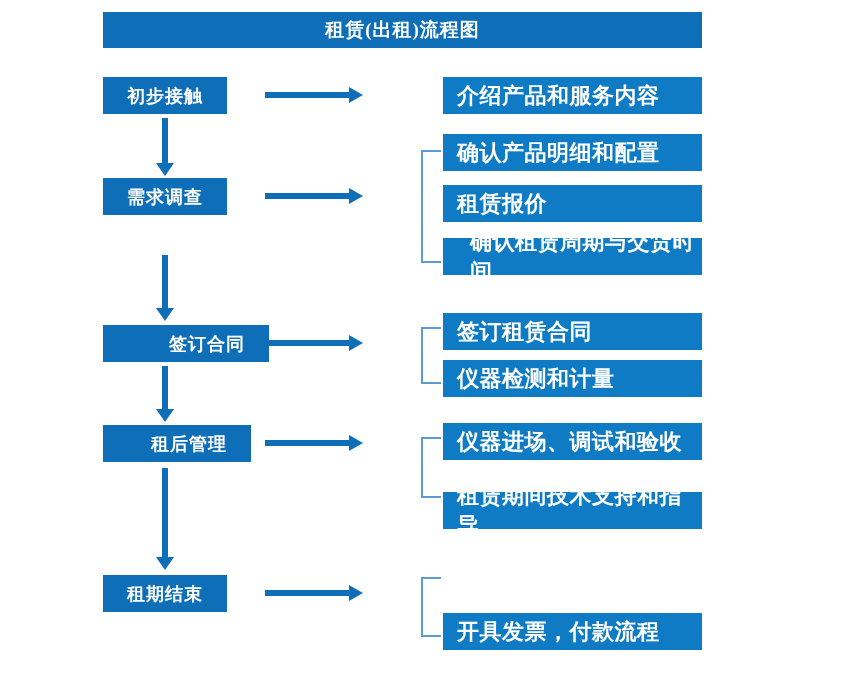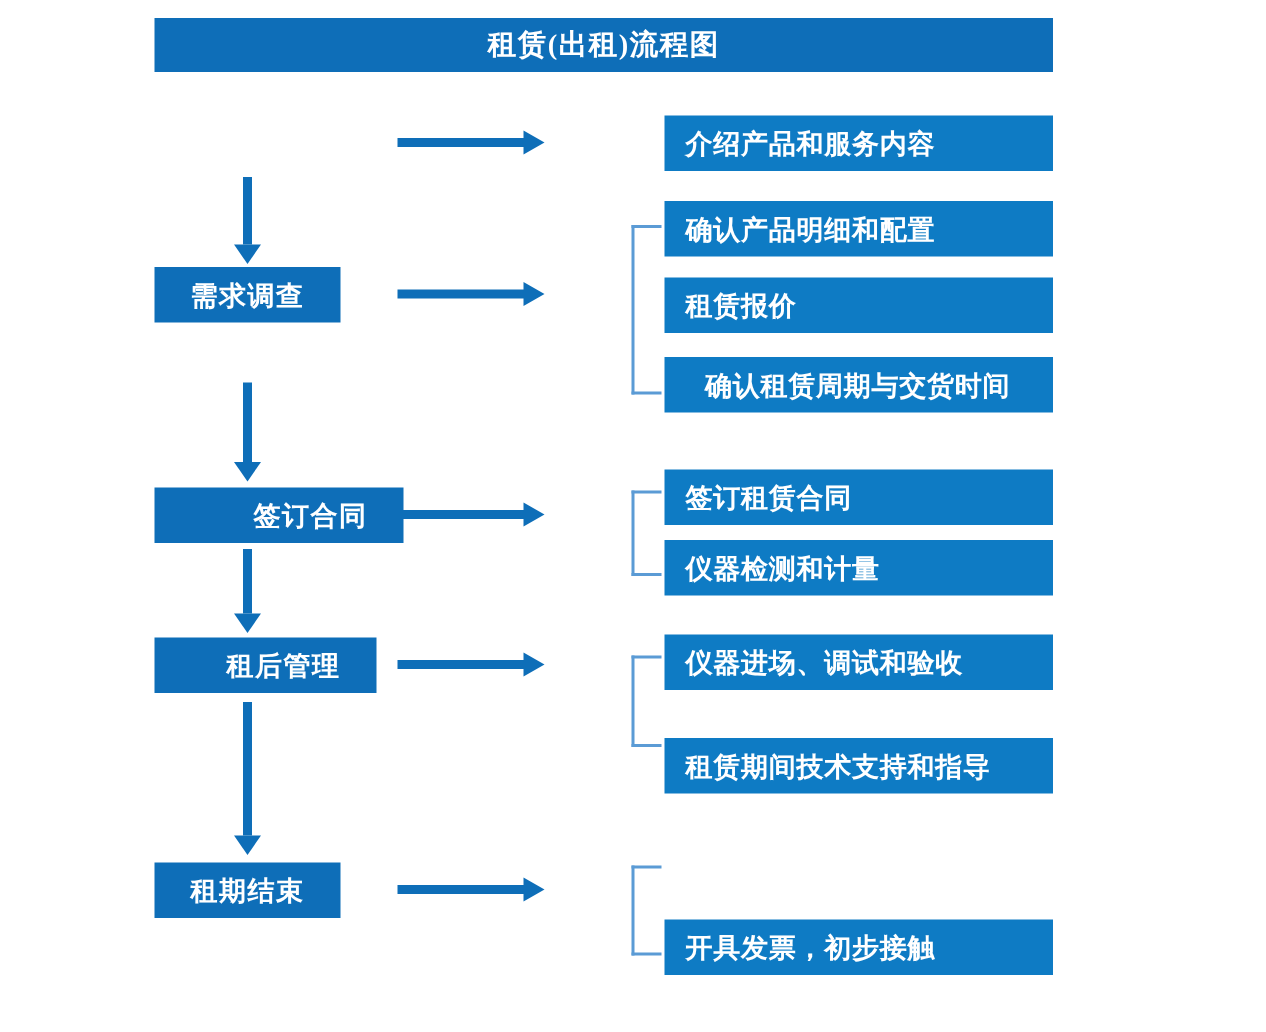--- a/index.html
+++ b/index.html
@@ -53,21 +53,21 @@
   }
 
   
   .detail-box {
     position: absolute;
     left: 443px;
     width: 259px;
     height: 37px;
     background: #0E7BC4;
     color: #ffffff;
-    font-size: 18px;
+    font-size: 22px;
     font-weight: bold;
     display: flex;
     align-items: center;
     padding-left: 14px;
     box-sizing: border-box;
     letter-spacing: 0.5px;
   }
 
   
   .arrow-right {
@@ -125,20 +125,21 @@
     box-sizing: border-box;
   }
 </style>
 </head>
 <body>
 
 <div id="canvas">
 
   <div class="title-bar">租赁(出租)流程图</div>
 
+  <div class="stage-box" style="top:77px;">初步接触</div>
   <div class="stage-box" style="top:178px;">需求调查</div>
   <div class="stage-box" style="top:325px;padding-left:42px;">签订合同</div>
   <div class="stage-box" style="top:425px;padding-left:24px;">租后管理</div>
   <div class="stage-box" style="top:575px;">租期结束</div>
 
   <div class="arrow-down" style="left:156px; top:118px; height:58px;">
     <div class="shaft" style="height:45px;"></div>
     <div class="head" style="top:45px;"></div>
   </div>
   <div class="arrow-down" style="left:156px; top:255px; height:66px;">
@@ -181,15 +182,15 @@
   <div class="bracket" style="left:421px; top:577px; height:60px;"></div>
 
   <div class="detail-box" style="top:77px;">介绍产品和服务内容</div>
   <div class="detail-box" style="top:134px;">确认产品明细和配置</div>
   <div class="detail-box" style="top:185px;text-align:center;">租赁报价</div>
   <div class="detail-box" style="top:238px;padding-left:27px;">确认租赁周期与交货时间</div>
   <div class="detail-box" style="top:313px;">签订租赁合同</div>
   <div class="detail-box" style="top:360px;">仪器检测和计量</div>
   <div class="detail-box" style="top:423px;">仪器进场、调试和验收</div>
   <div class="detail-box" style="top:492px;">租赁期间技术支持和指导</div>
-  <div class="detail-box" style="top:613px;">开具发票，初步接触</div>
+  <div class="detail-box" style="top:613px;">开具发票，付款流程</div>
 
 </div>
 
 </body></html>

